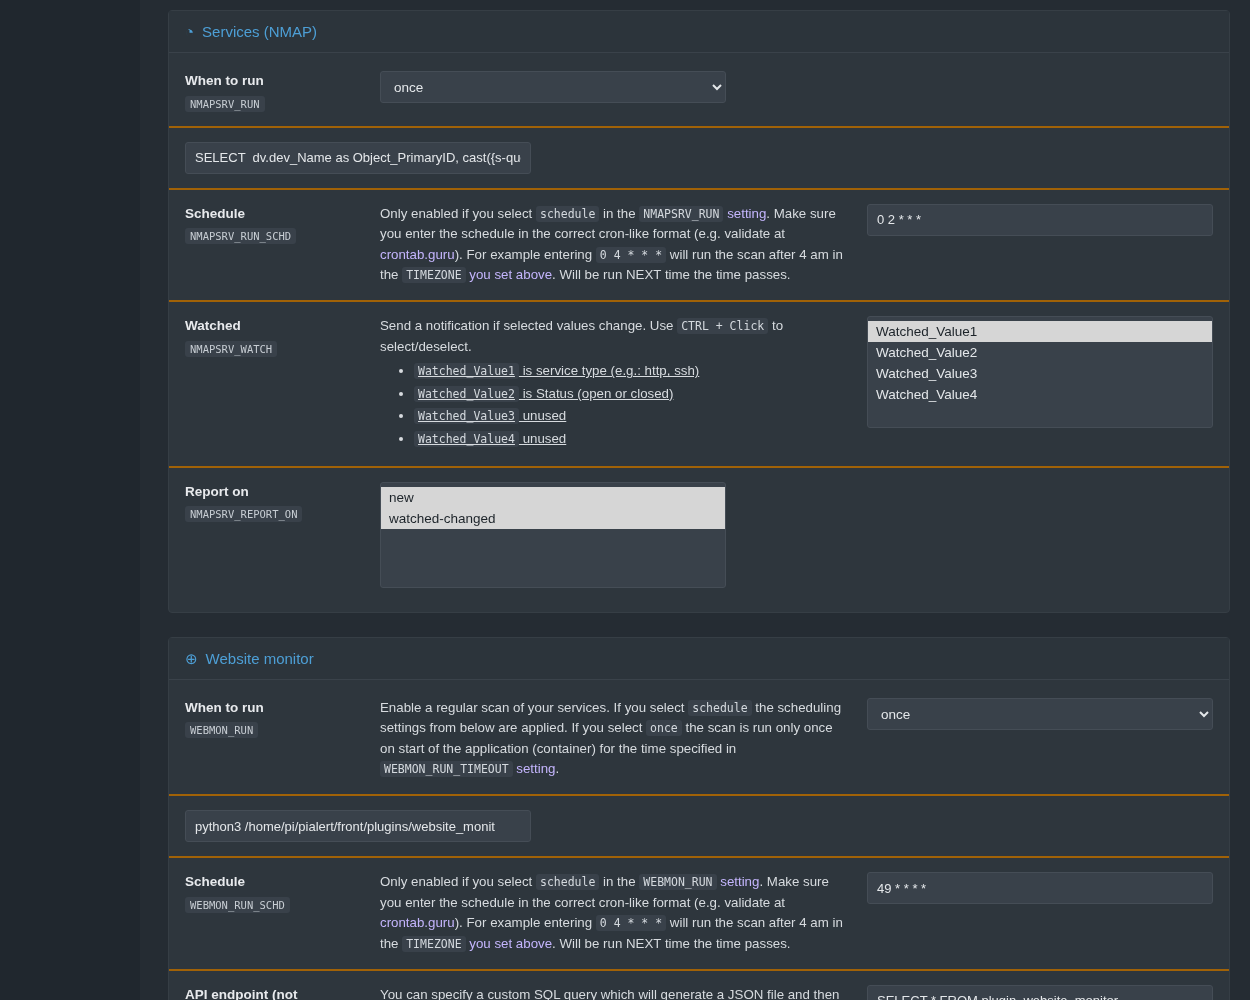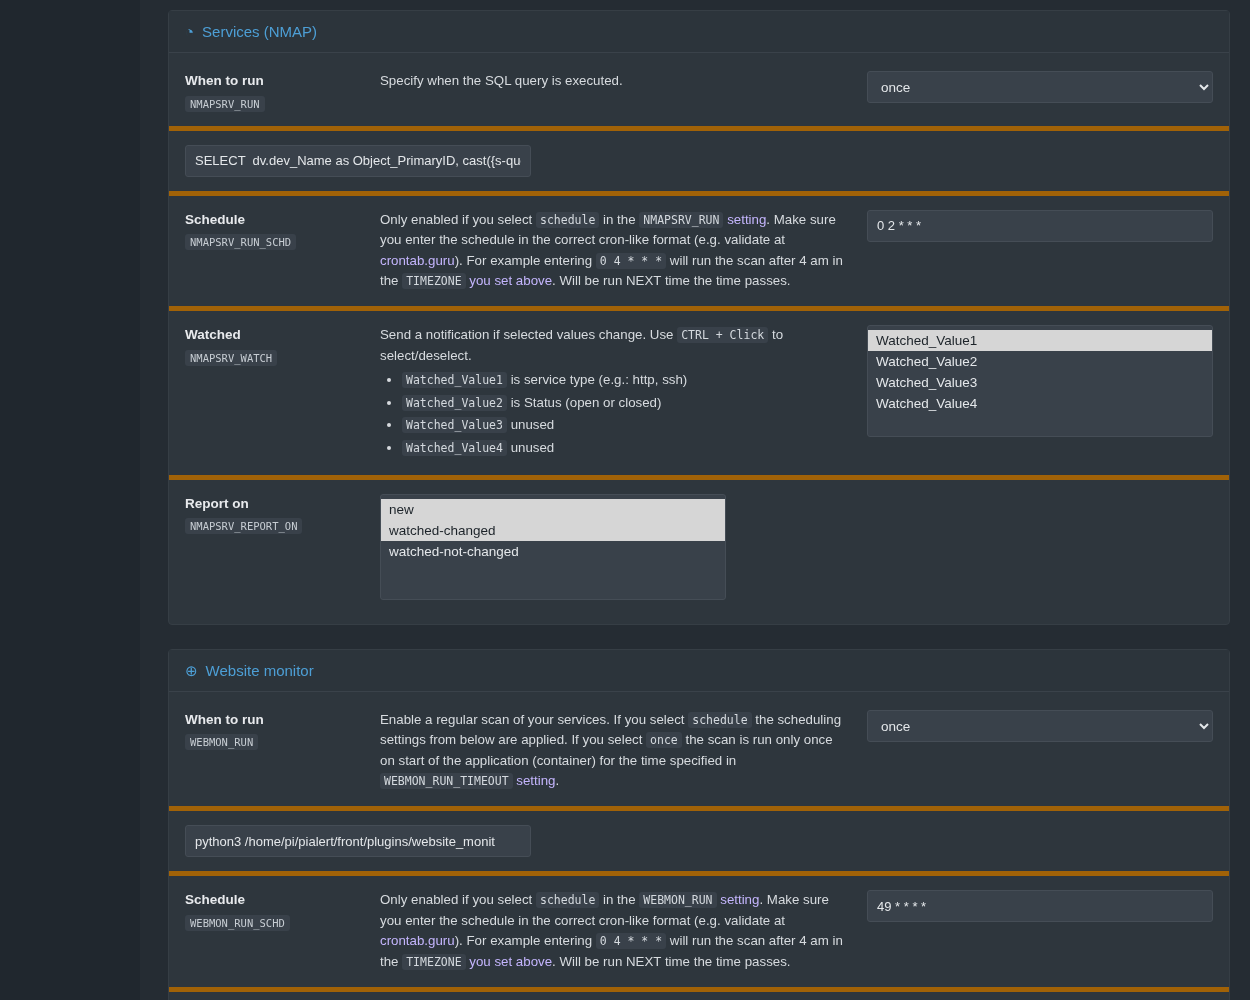--- a/index.html
+++ b/index.html
@@ -41,21 +41,21 @@
     color: #4d9fd6;
     border-bottom: 1px solid #3a424a;
     background: #2c343b;
   }
   .card-header .hdr-icon { color: #4d9fd6; font-size: 15px; line-height: 1; }
   .card-body { padding: 4px 0 10px 0; }
 
   .row {
     display: flex;
     align-items: flex-start;
-    border-bottom: 5px solid #a16207;
+    border-bottom: 2px solid #a16207;
     padding: 14px 16px 14px 16px;
   }
   .row:last-child { border-bottom: none; }
 
   .col-label {
     width: 195px;
     flex: 0 0 195px;
     padding-right: 10px;
   }
   .lbl-title {
@@ -91,21 +91,21 @@
     border-radius: 3px;
   }
   .col-desc a, .lnk {
     color: #c4b5fd;
     text-decoration: none;
   }
   .col-desc ul {
     margin: 4px 0 0 0;
     padding-left: 22px;
   }
-  .col-desc li { margin: 2px 0; }
+  .col-desc li { margin: 2px 12px; text-decoration: underline; }
 
   .col-field {
     flex: 0 0 346px;
     width: 346px;
   }
 
   select.ctl, input.ctl {
     width: 100%;
     background: #39414a;
     border: 1px solid #454d56;
@@ -148,21 +148,20 @@
   <div class="content">
     <div id="sections-host">
         <div class="card">
           <div class="card-header">
             <span class="hdr-icon">◔</span>
             <span>Services (NMAP)</span>
           </div>
           <div class="card-body">
             <div class="row">
               <div class="col-label"><div class="lbl-title">When to run</div><span class="lbl-code">NMAPSRV_RUN</span></div>
-              <div class="col-desc">Specify when the SQL query is executed.</div>
               <div class="col-field"><select class="ctl"><option>once</option></select></div>
             </div>
             <div class="row">
               <div class="col-field"><input type="text" class="ctl mono-ish" value="SELECT  dv.dev_Name as Object_PrimaryID, cast({s-quo" style=""></div>
             </div>
             <div class="row">
               <div class="col-label"><div class="lbl-title">Schedule</div><span class="lbl-code">NMAPSRV_RUN_SCHD</span></div>
               <div class="col-desc">Only enabled if you select <code>schedule</code> in the <code>NMAPSRV_RUN</code> <a class="lnk" href="#">setting</a>. Make sure you enter the schedule in the correct cron-like format (e.g. validate at <a class="lnk" href="#">crontab.guru</a>). For example entering <code>0 4 * * *</code> will run the scan after 4 am in the <code>TIMEZONE</code> <a class="lnk" href="#">you set above</a>. Will be run NEXT time the time passes.</div>
               <div class="col-field"><input type="text" class="ctl mono-ish" value="0 2 * * *" style=""></div>
             </div>
@@ -182,21 +181,20 @@
                   <div class="opt">Watched_Value4</div>
                 </div>
               </div>
             </div>
             <div class="row">
               <div class="col-label"><div class="lbl-title">Report on</div><span class="lbl-code">NMAPSRV_REPORT_ON</span></div>
               <div class="col-field">
                 <div class="listbox report">
                   <div class="opt selected">new</div>
                   <div class="opt selected">watched-changed</div>
-                  <div class="opt">watched-not-changed</div>
                 </div>
               </div>
             </div>
           </div>
         </div>
         <div class="section-gap"></div>
         <div class="card">
           <div class="card-header">
             <span class="hdr-icon">⊕</span>
             <span>Website monitor</span>

